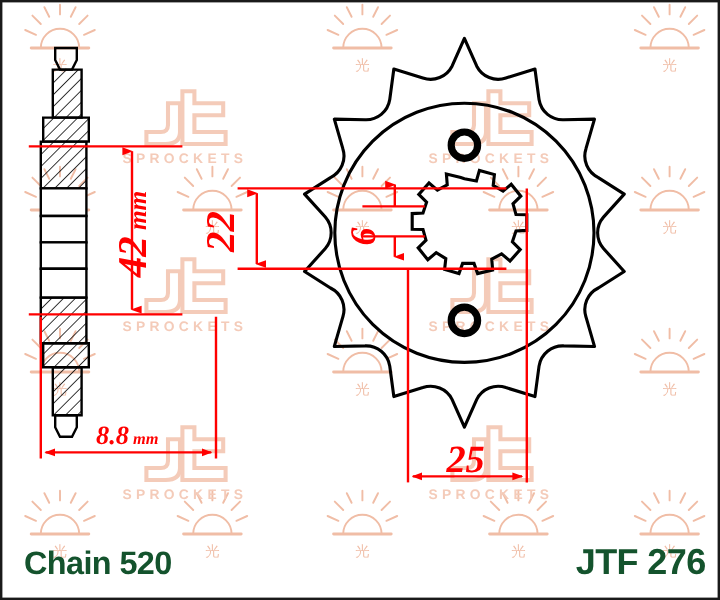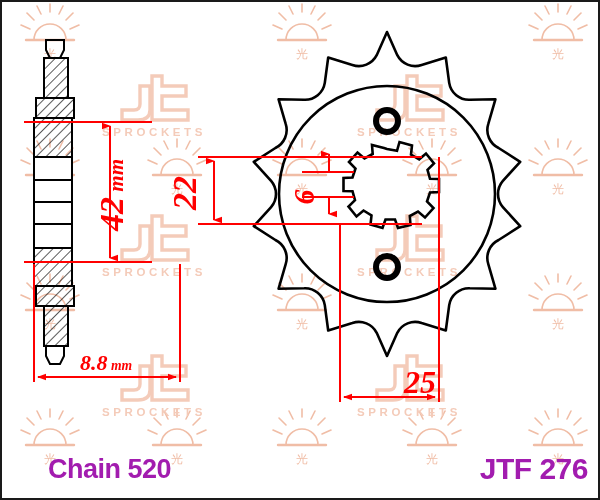--- a/index.html
+++ b/index.html
@@ -8,22 +8,22 @@
         border:2px solid #1a1a1a;box-sizing:border-box;}
   #wm, #art, #dims, #labels{position:absolute;left:0;top:0;width:600px;height:500px;}
   #wm{z-index:1;}
   #art{z-index:2;}
   #dims{z-index:3;}
   #labels{z-index:4;}
   .lbl{position:absolute;color:#ff0000;font-family:"Liberation Serif",serif;
        font-style:italic;font-weight:700;white-space:nowrap;}
   .lbl .unit{font-size:0.62em;font-style:italic;font-weight:700;}
   .rot{transform-origin:center center;}
-  .footer{position:absolute;color:#a21caf;font-family:"Liberation Sans",sans-serif;
-          font-weight:700;font-size:27px;letter-spacing:-0.5px;white-space:nowrap;margin-left:28px;}
+  .footer{position:absolute;color:#14532d;font-family:"Liberation Sans",sans-serif;
+          font-weight:700;font-size:27px;letter-spacing:-0.5px;white-space:nowrap;}
   #chain-label{left:18px;top:452px;}
   #part-label{right:14px;top:450px;font-size:30px;}
 </style>
 </head>
 <body>
 
 <div id="page">
 
   <svg id="wm" viewBox="0 0 600 500">
     <defs>
@@ -237,21 +237,21 @@
     </div>
 
     <div class="lbl rot" style="left:166px;top:172px;font-size:34px;transform:rotate(-90deg);">
       <span>22</span>
     </div>
 
     <div class="lbl rot" style="left:294px;top:178px;font-size:30px;transform:rotate(-90deg);">
       <span>6</span>
     </div>
 
-    <div class="lbl" style="left:370px;top:362px;font-size:32px;margin-left:32px;">
+    <div class="lbl" style="left:370px;top:362px;font-size:32px;">
       <span>25</span>
     </div>
 
     <div class="footer" id="chain-label">Chain 520</div>
 
     <div class="footer" id="part-label">JTF 276</div>
   </div>
 
 </div>
 

